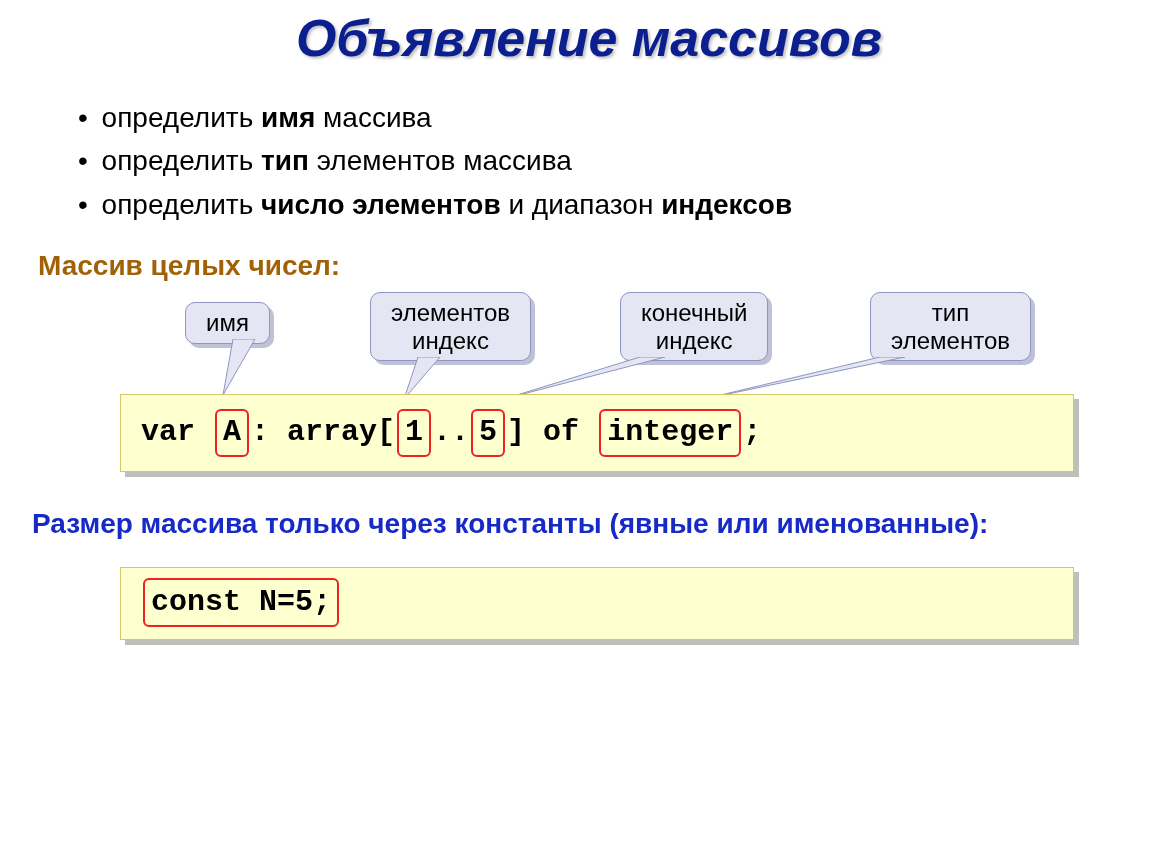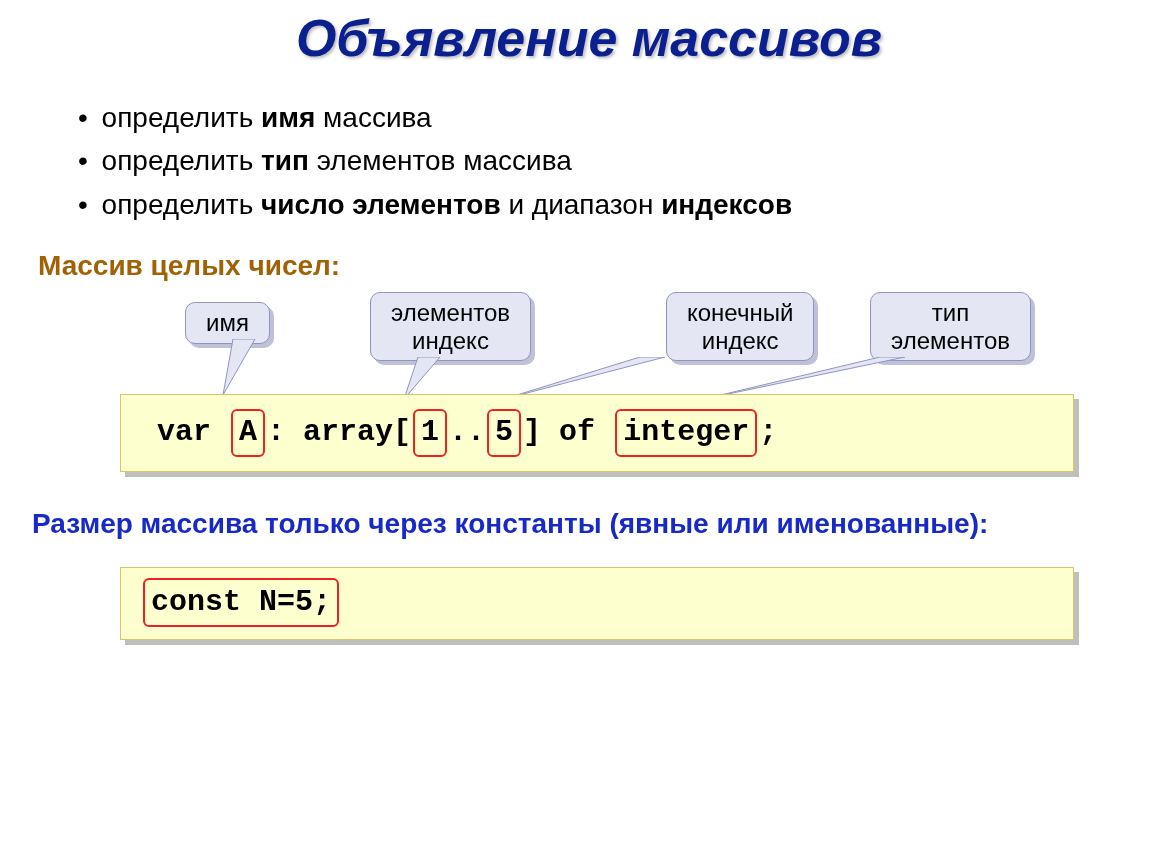--- a/index.html
+++ b/index.html
@@ -66,21 +66,21 @@
   }
   .tail {
     position: absolute;
     pointer-events: none;
   }
   .codebox {
     background: #feffce;
     border: 1px solid #d4c96a;
     box-shadow: 5px 5px 0 #c0c0bb;
     margin: 0 76px 0 120px;
-    padding: 14px 36px;
+    padding: 14px 20px;
     font-family: "Courier New", monospace;
     font-size: 30px;
     font-weight: 700;
     position: relative;
     line-height: 1.45;
   }
   .codebox2 {
     background: #feffce;
     border: 1px solid #d4c96a;
     box-shadow: 5px 5px 0 #c0c0bb;
@@ -117,21 +117,21 @@
   </div>
 </div>
 
 <div class="subhead">Массив целых чисел:</div>
 
 <div class="callout-row">
   <div class="callout" style="left:185px; top:10px;">имя</div>
   <div class="callout" style="left:370px; top:0;">
     <span>элементов</span><br><span>индекс</span>
   </div>
-  <div class="callout" style="left:620px; top:0;margin-left:46px;">
+  <div class="callout" style="left:620px; top:0;">
     <span>конечный</span><br><span>индекс</span>
   </div>
   <div class="callout" style="left:870px; top:0;">
     <span>тип</span><br><span>элементов</span>
   </div>
 
   <svg class="tail" style="left:215px; top:47px;" width="60" height="58">
     <polygon points="18,0 40,0 8,56" fill="#e4e7f3" stroke="#8f94c0" stroke-width="1"></polygon>
   </svg>
   <svg class="tail" style="left:400px; top:65px;" width="60" height="44">

